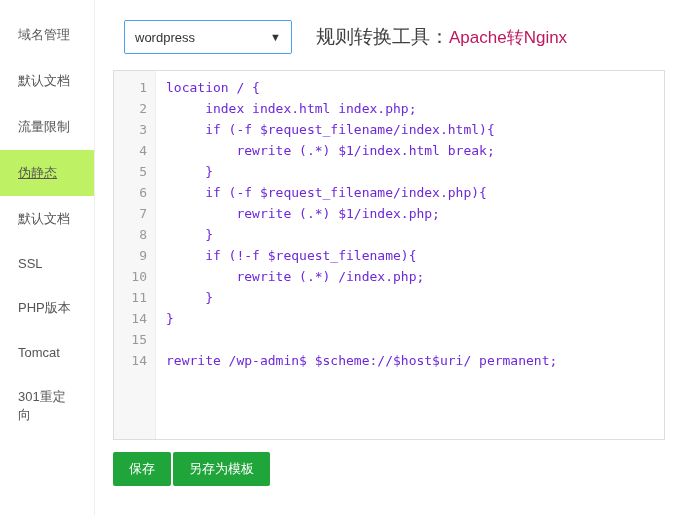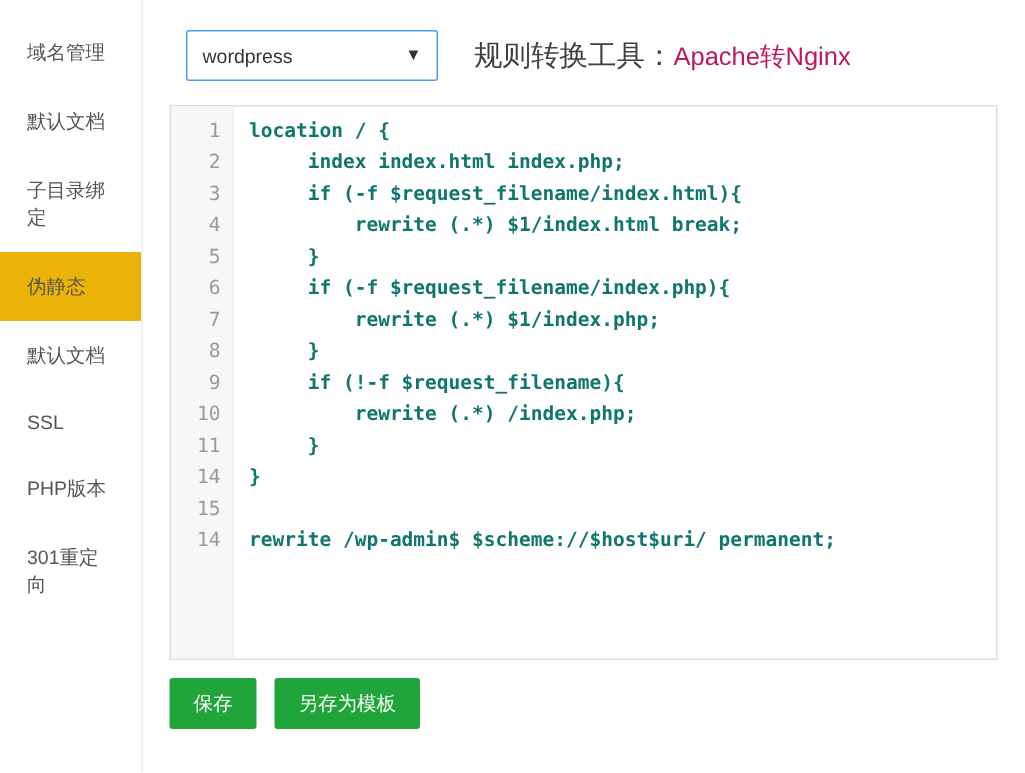--- a/index.html
+++ b/index.html
@@ -1,45 +1,46 @@
 <!DOCTYPE html>
 <html><head>
   <meta charset="utf-8">
   <style>
     * { margin: 0; padding: 0; box-sizing: border-box; }
     body { font-family: "Microsoft YaHei", Arial, sans-serif; font-size: 13px; color: #333; background: #fff; width: 683px; height: 515px; overflow: hidden; display: flex; }
     .sidebar { width: 95px; background: #fff; border-right: 1px solid #eee; padding-top: 12px; }
     .sidebar-item { padding: 14px 18px; color: #555; cursor: pointer; font-size: 13px; }
-    .sidebar-item.active { background: #eab308; }
+    .sidebar-item.active { background: #bef264; text-decoration: underline; }
     .main { flex: 1; padding: 20px 18px; display: flex; flex-direction: column; }
     .topbar { display: flex; align-items: center; gap: 24px; margin-bottom: 16px; }
     .select-wrap { position: relative; width: 168px; height: 34px; border: 1px solid #4c9ef0; border-radius: 2px; display: flex; align-items: center; padding: 0 10px; cursor: pointer; background: #fff; margin-left: 11px; }
     .select-wrap .value { flex: 1; color: #333; font-size: 13px; }
     .select-wrap .caret { color: #333; font-size: 11px; }
     .converter-label { color: #404040; font-size: 19px; }
     .converter-link { color: #be185d; font-size: 17px; text-decoration: none; }
     .editor { border: 1px solid #ddd; height: 370px; display: flex; font-family: Consolas, Monaco, monospace; font-size: 13px; line-height: 21px; background: #fff; }
     .gutter { width: 42px; background: #f7f7f7; border-right: 1px solid #eee; text-align: right; padding: 6px 8px 6px 0; color: #999; user-select: none; }
     .gutter div { height: 21px; }
-    .code { flex: 1; padding: 6px 10px; white-space: pre; color: #0f766e; overflow: auto; font-weight: bold; }
+    .code { flex: 1; padding: 6px 10px; white-space: pre; color: #6d28d9; overflow: auto; }
     .code div { height: 21px; }
-    .btnrow { display: flex; gap: 12px; margin-top: 12px; }
+    .btnrow { display: flex; gap: 2px; margin-top: 12px; }
     .btn { background: #20a53a; color: #fff; border: none; padding: 8px 16px; font-size: 13px; cursor: pointer; border-radius: 2px; font-family: inherit; }
   </style>
 </head>
 <body>
 
 <div class="sidebar">
     <div class="sidebar-item">域名管理</div>
     <div class="sidebar-item">默认文档</div>
-    <div class="sidebar-item">子目录绑定</div>
+    <div class="sidebar-item">流量限制</div>
     <div class="sidebar-item active">伪静态</div>
     <div class="sidebar-item">默认文档</div>
     <div class="sidebar-item">SSL</div>
     <div class="sidebar-item">PHP版本</div>
+    <div class="sidebar-item">Tomcat</div>
     <div class="sidebar-item">301重定向</div>
   </div>
 
 <div class="main">
   <div class="topbar">
     <div class="select-wrap">
       <span class="value">wordpress</span>
       <span class="caret">▼</span>
     </div>
     <div>

